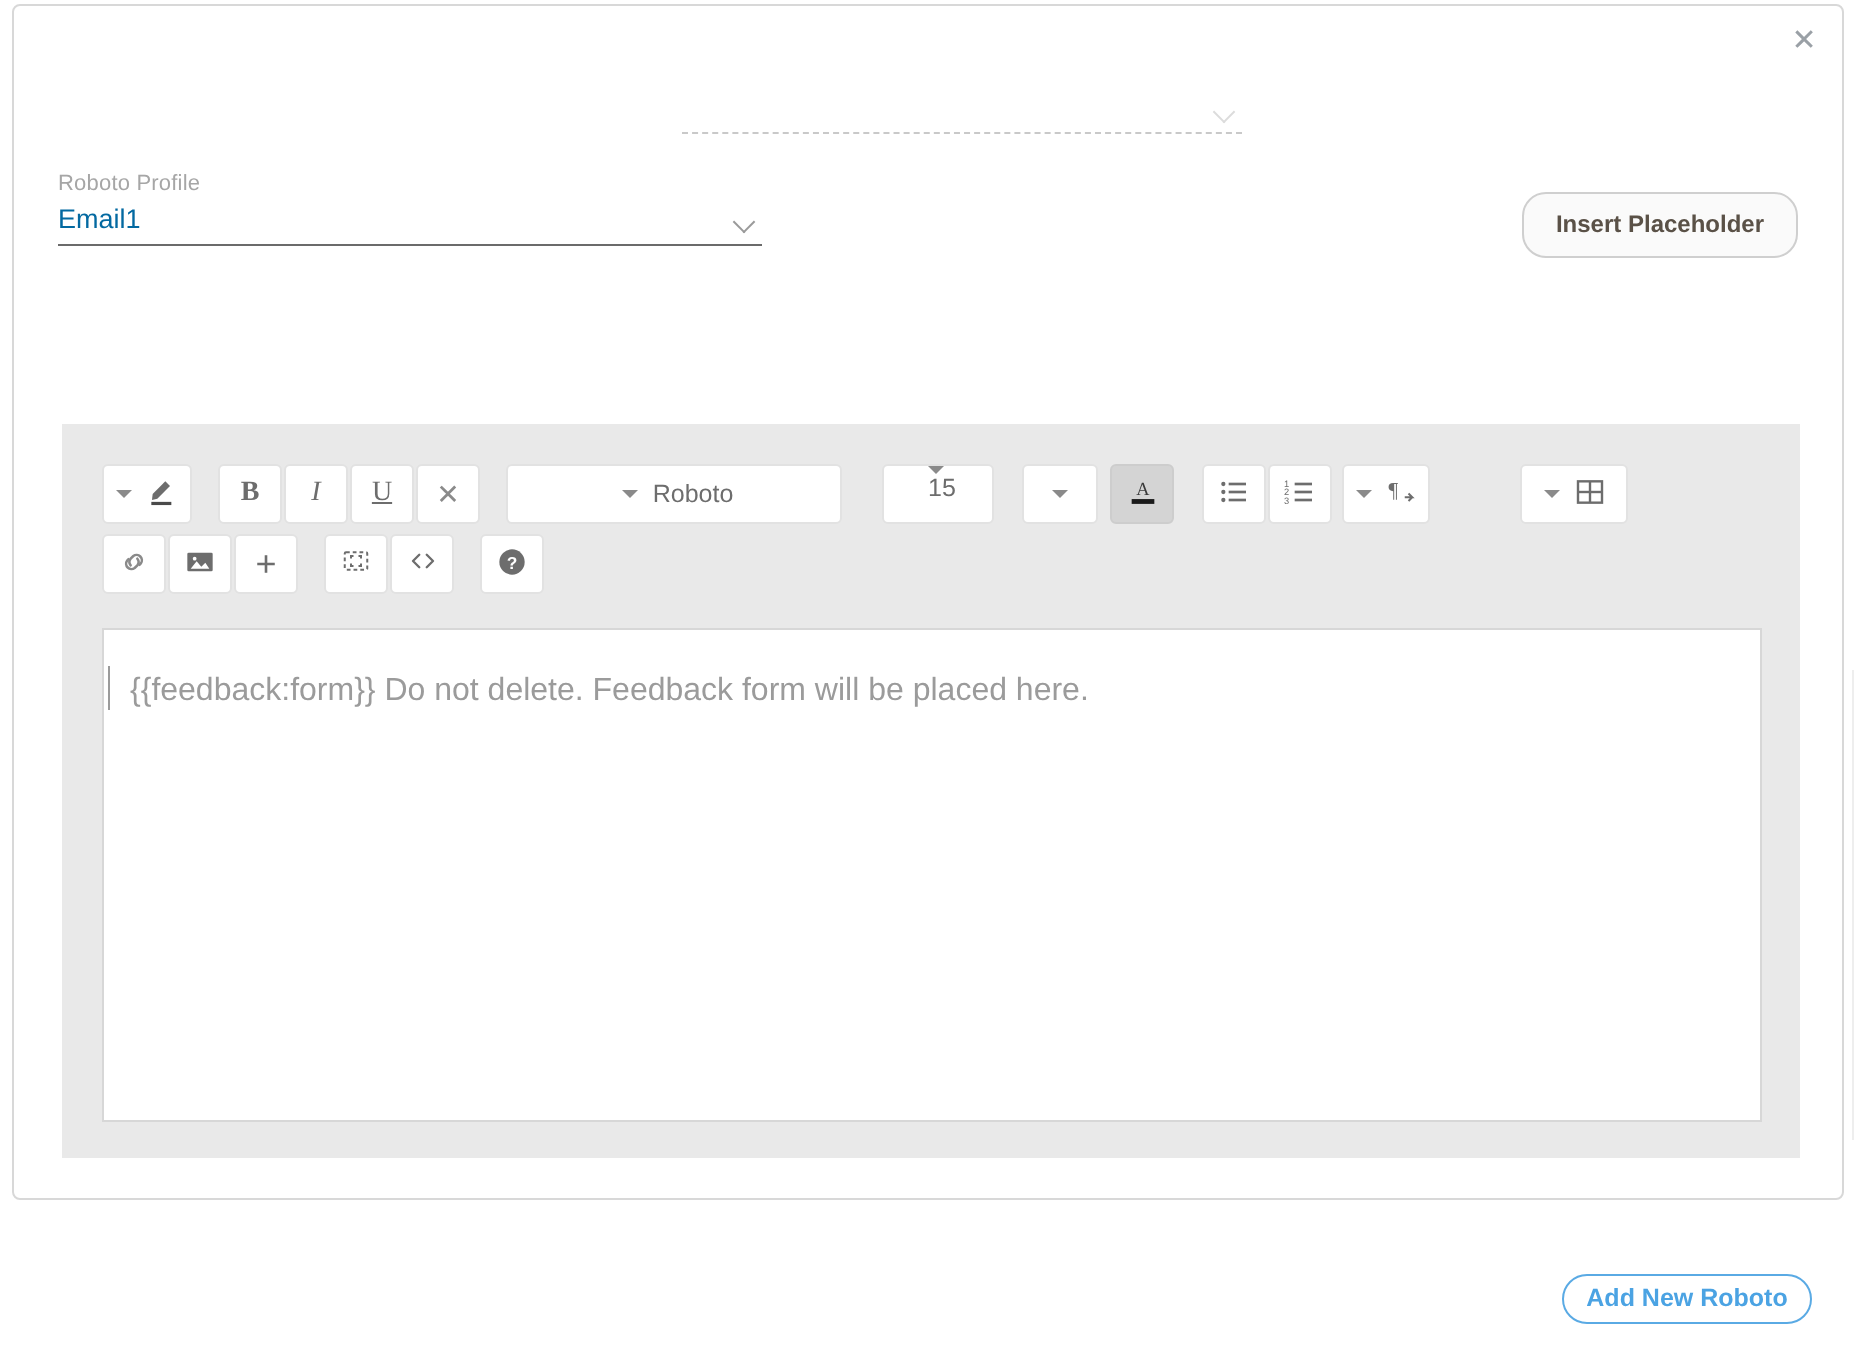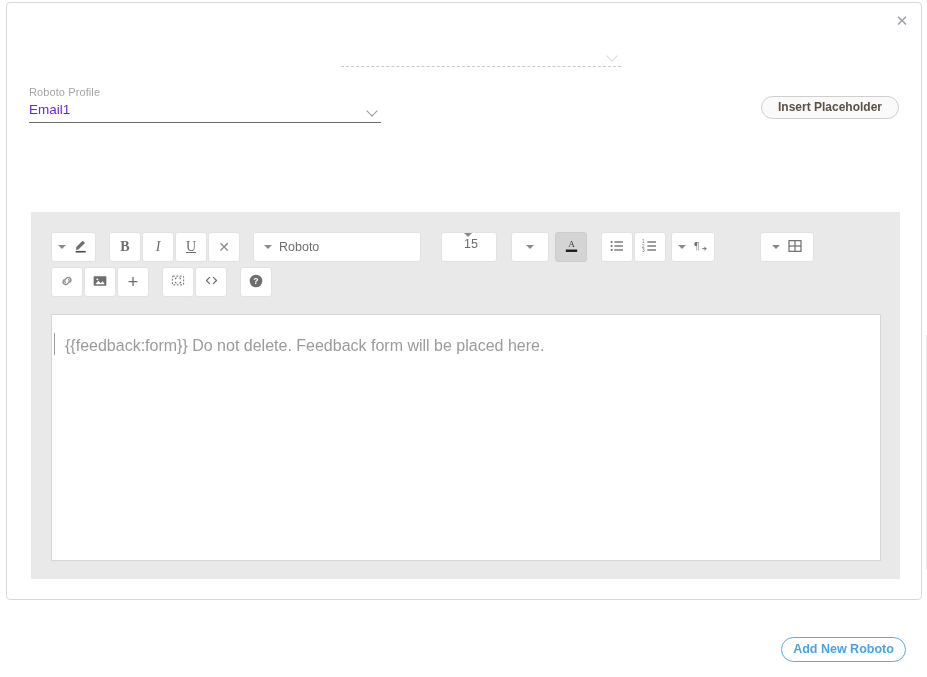--- a/index.html
+++ b/index.html
@@ -102,42 +102,42 @@
   .field-media .mp-row {
     display: flex;
     align-items: flex-end;
     border-bottom: 1px solid #6b6b6b;
     height: 24px;
     cursor: pointer;
   }
   .field-media .mp-value {
     flex: 1;
     font-size: 13.5px;
-    color: #6d28d9;
+    color: #0369a1;
     line-height: 18px;
     padding-bottom: 3px;
   }
   .field-media .caret {
     width: 16px; height: 18px; position: relative; flex: 0 0 16px;
   }
   .field-media .caret::after {
     content: "";
     position: absolute;
     left: 3px; top: 3px;
     width: 7px; height: 7px;
     border-right: 1.4px solid #9a9a9a;
     border-bottom: 1.4px solid #9a9a9a;
     transform: rotate(45deg);
   }
 
   
   .insert-ph {
     position: absolute;
     left: 754px; top: 93px;
-    width: 138px; height: 23px;
+    width: 138px; height: 33px;
     border: 1px solid #cfcfcf;
     border-radius: 12px;
     background: #fafafa;
     color: #5a5147;
     font-size: 12px;
     font-weight: bold;
     font-family: "Liberation Sans", sans-serif;
     cursor: pointer;
     padding: 0;
     line-height: 21px;
@@ -201,21 +201,21 @@
     font-size: 13px;
     cursor: pointer;
     padding: 0 6px;
     margin-right: 1px;
     font-family: "Liberation Sans", sans-serif;
     user-select: none;
   }
   .tb-btn:last-child { margin-right: 0; }
   .tb-btn.wide { min-width: 40px; }
   .tb-btn.active { background: #d4d4d4; border-color: #cdcdcd; }
-  .tb-btn.font-name { width: 168px; justify-content: flex-start; padding-left: 10px; }
+  .tb-btn.font-name { width: 168px; justify-content: center; padding-left: 10px; }
   .tb-btn.font-size { width: 56px; justify-content: flex-start; padding-left: 10px; flex-direction: column; }
   .tb-btn.size-caret { width: 38px; }
   .tb-btn.tbl { width: 54px; }
 
   .mini-caret {
     display: inline-block;
     width: 0; height: 0;
     border-left: 4px solid transparent;
     border-right: 4px solid transparent;
     border-top: 4px solid #8a8a8a;

